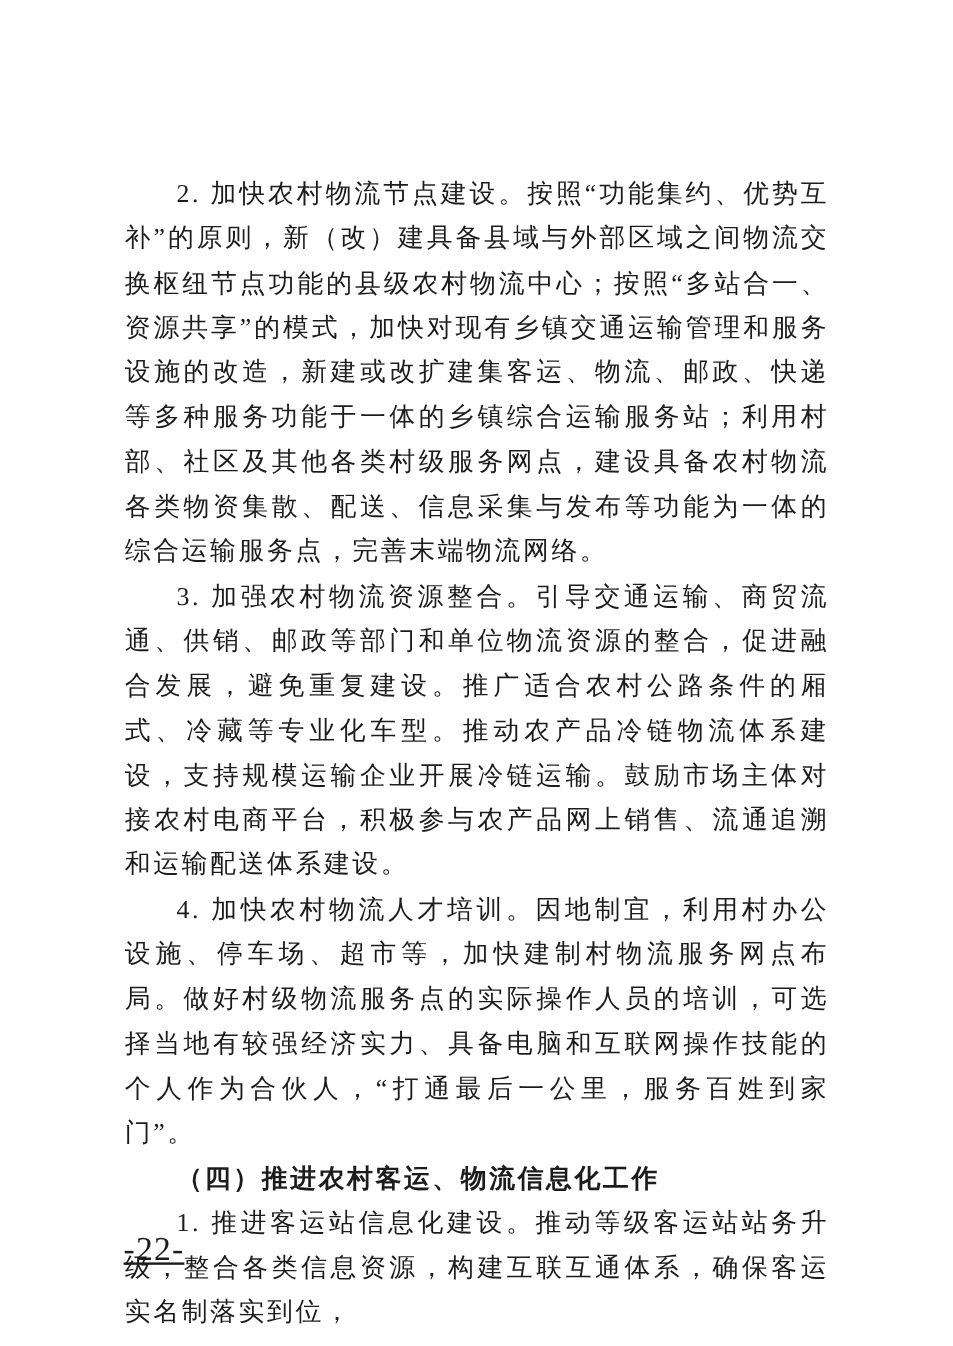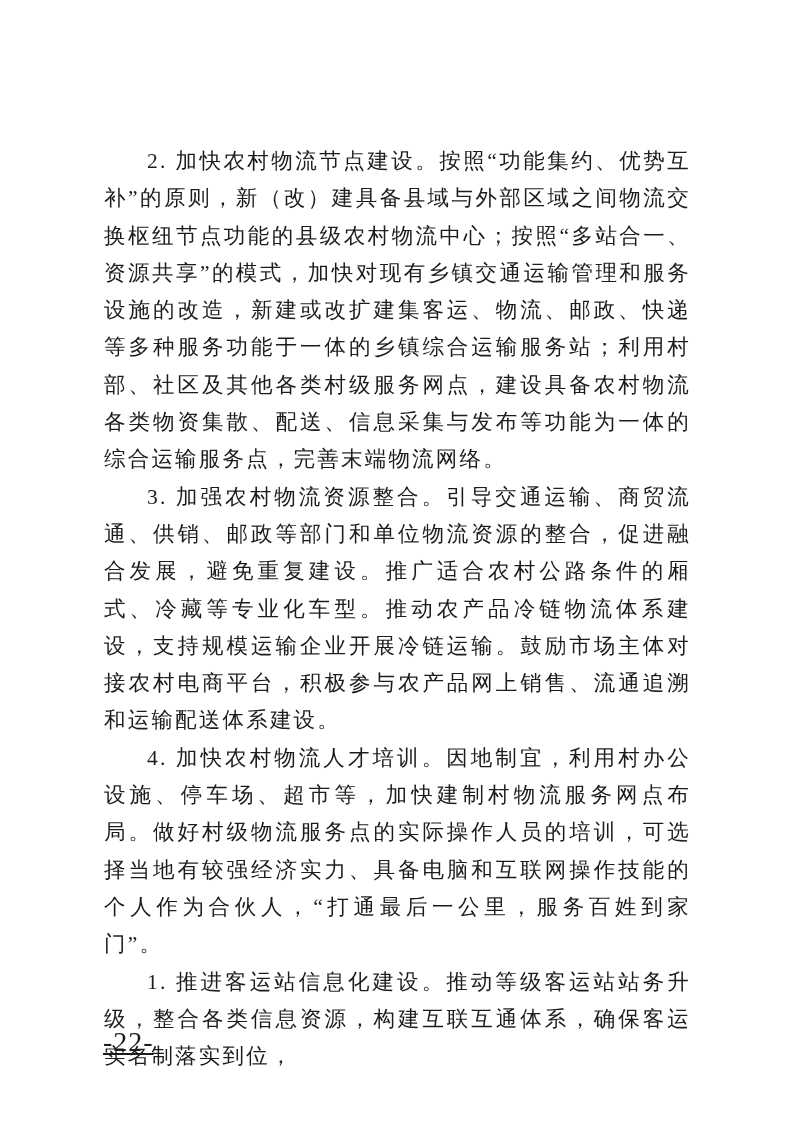--- a/index.html
+++ b/index.html
@@ -48,16 +48,17 @@
   }
 </style>
 </head>
 <body>
 
 <div class="page">
   <div class="doc-body">
     <p class="para">2. 加快农村物流节点建设。按照“功能集约、优势互补”的原则，新（改）建具备县域与外部区域之间物流交换枢纽节点功能的县级农村物流中心；按照“多站合一、资源共享”的模式，加快对现有乡镇交通运输管理和服务设施的改造，新建或改扩建集客运、物流、邮政、快递等多种服务功能于一体的乡镇综合运输服务站；利用村部、社区及其他各类村级服务网点，建设具备农村物流各类物资集散、配送、信息采集与发布等功能为一体的综合运输服务点，完善末端物流网络。</p>
     <p class="para">3. 加强农村物流资源整合。引导交通运输、商贸流通、供销、邮政等部门和单位物流资源的整合，促进融合发展，避免重复建设。推广适合农村公路条件的厢式、冷藏等专业化车型。推动农产品冷链物流体系建设，支持规模运输企业开展冷链运输。鼓励市场主体对接农村电商平台，积极参与农产品网上销售、流通追溯和运输配送体系建设。</p>
     <p class="para">4. 加快农村物流人才培训。因地制宜，利用村办公设施、停车场、超市等，加快建制村物流服务网点布局。做好村级物流服务点的实际操作人员的培训，可选择当地有较强经济实力、具备电脑和互联网操作技能的个人作为合伙人，“打通最后一公里，服务百姓到家门”。</p>
+    <p class="para heading">（四）推进农村客运、物流信息化工作</p>
     <p class="para">1. 推进客运站信息化建设。推动等级客运站站务升级，整合各类信息资源，构建互联互通体系，确保客运实名制落实到位，</p>
   </div>
   <div class="page-number">-22-</div>
 </div>
 
 </body></html>

